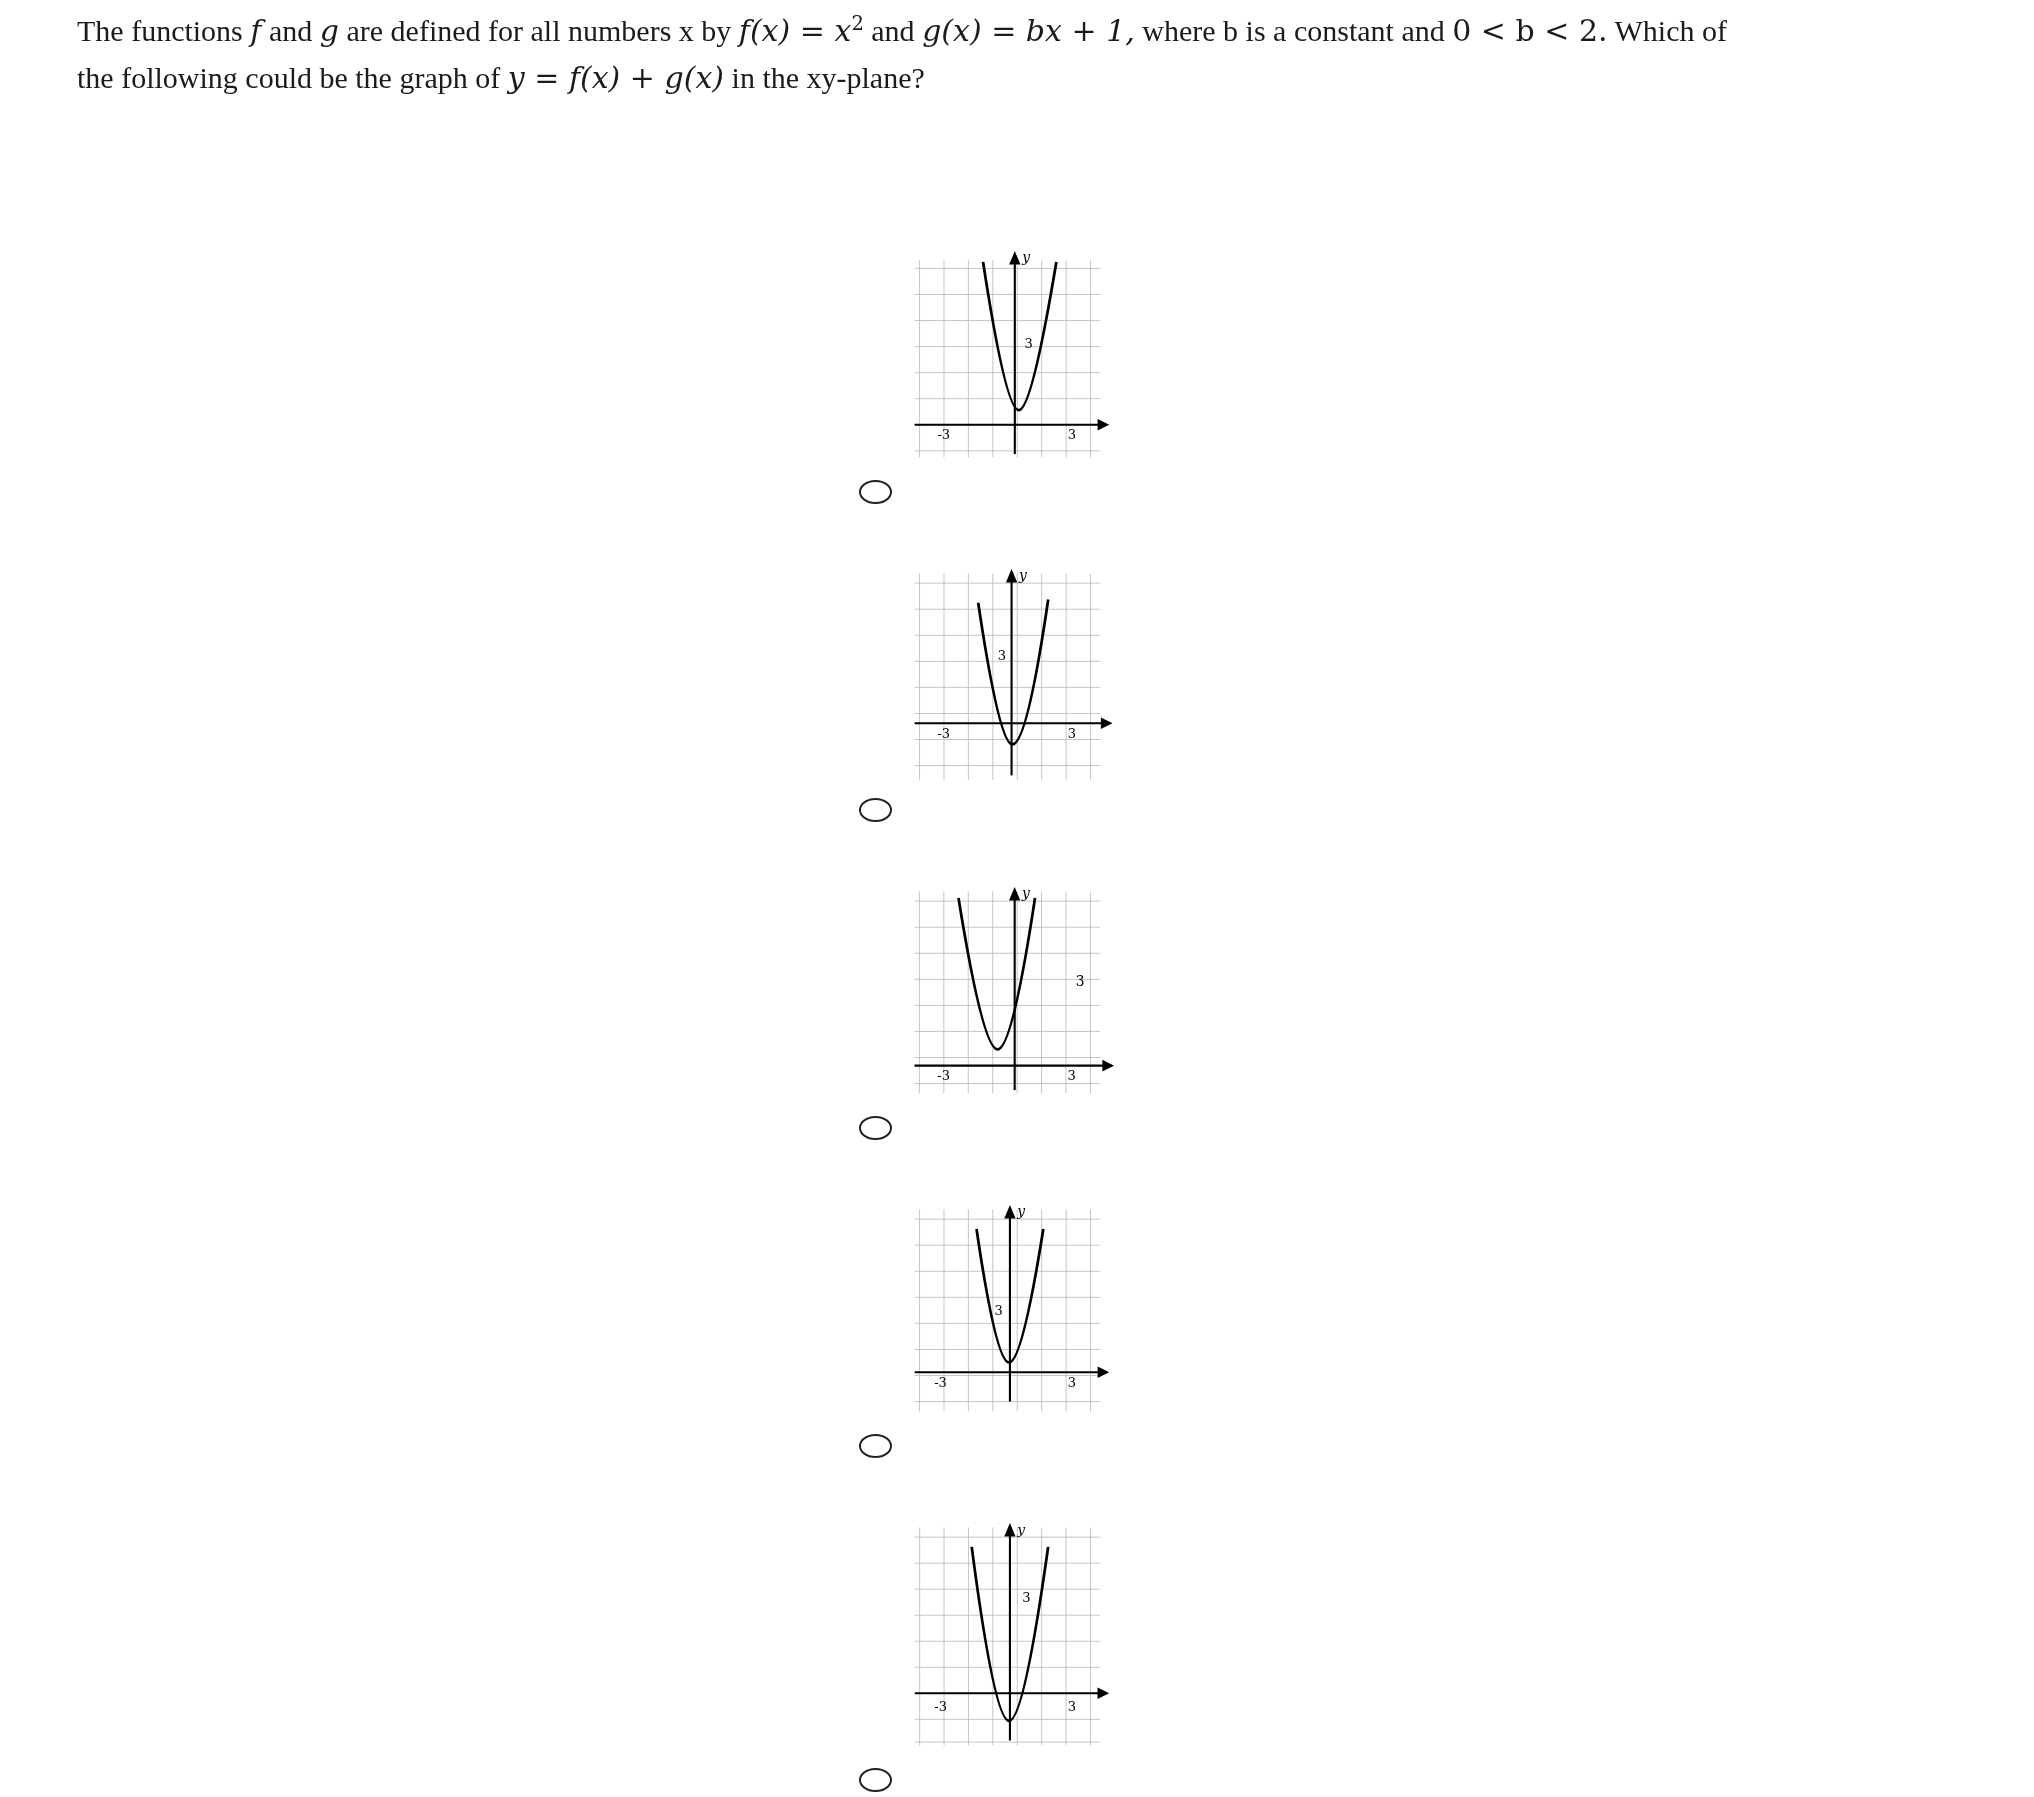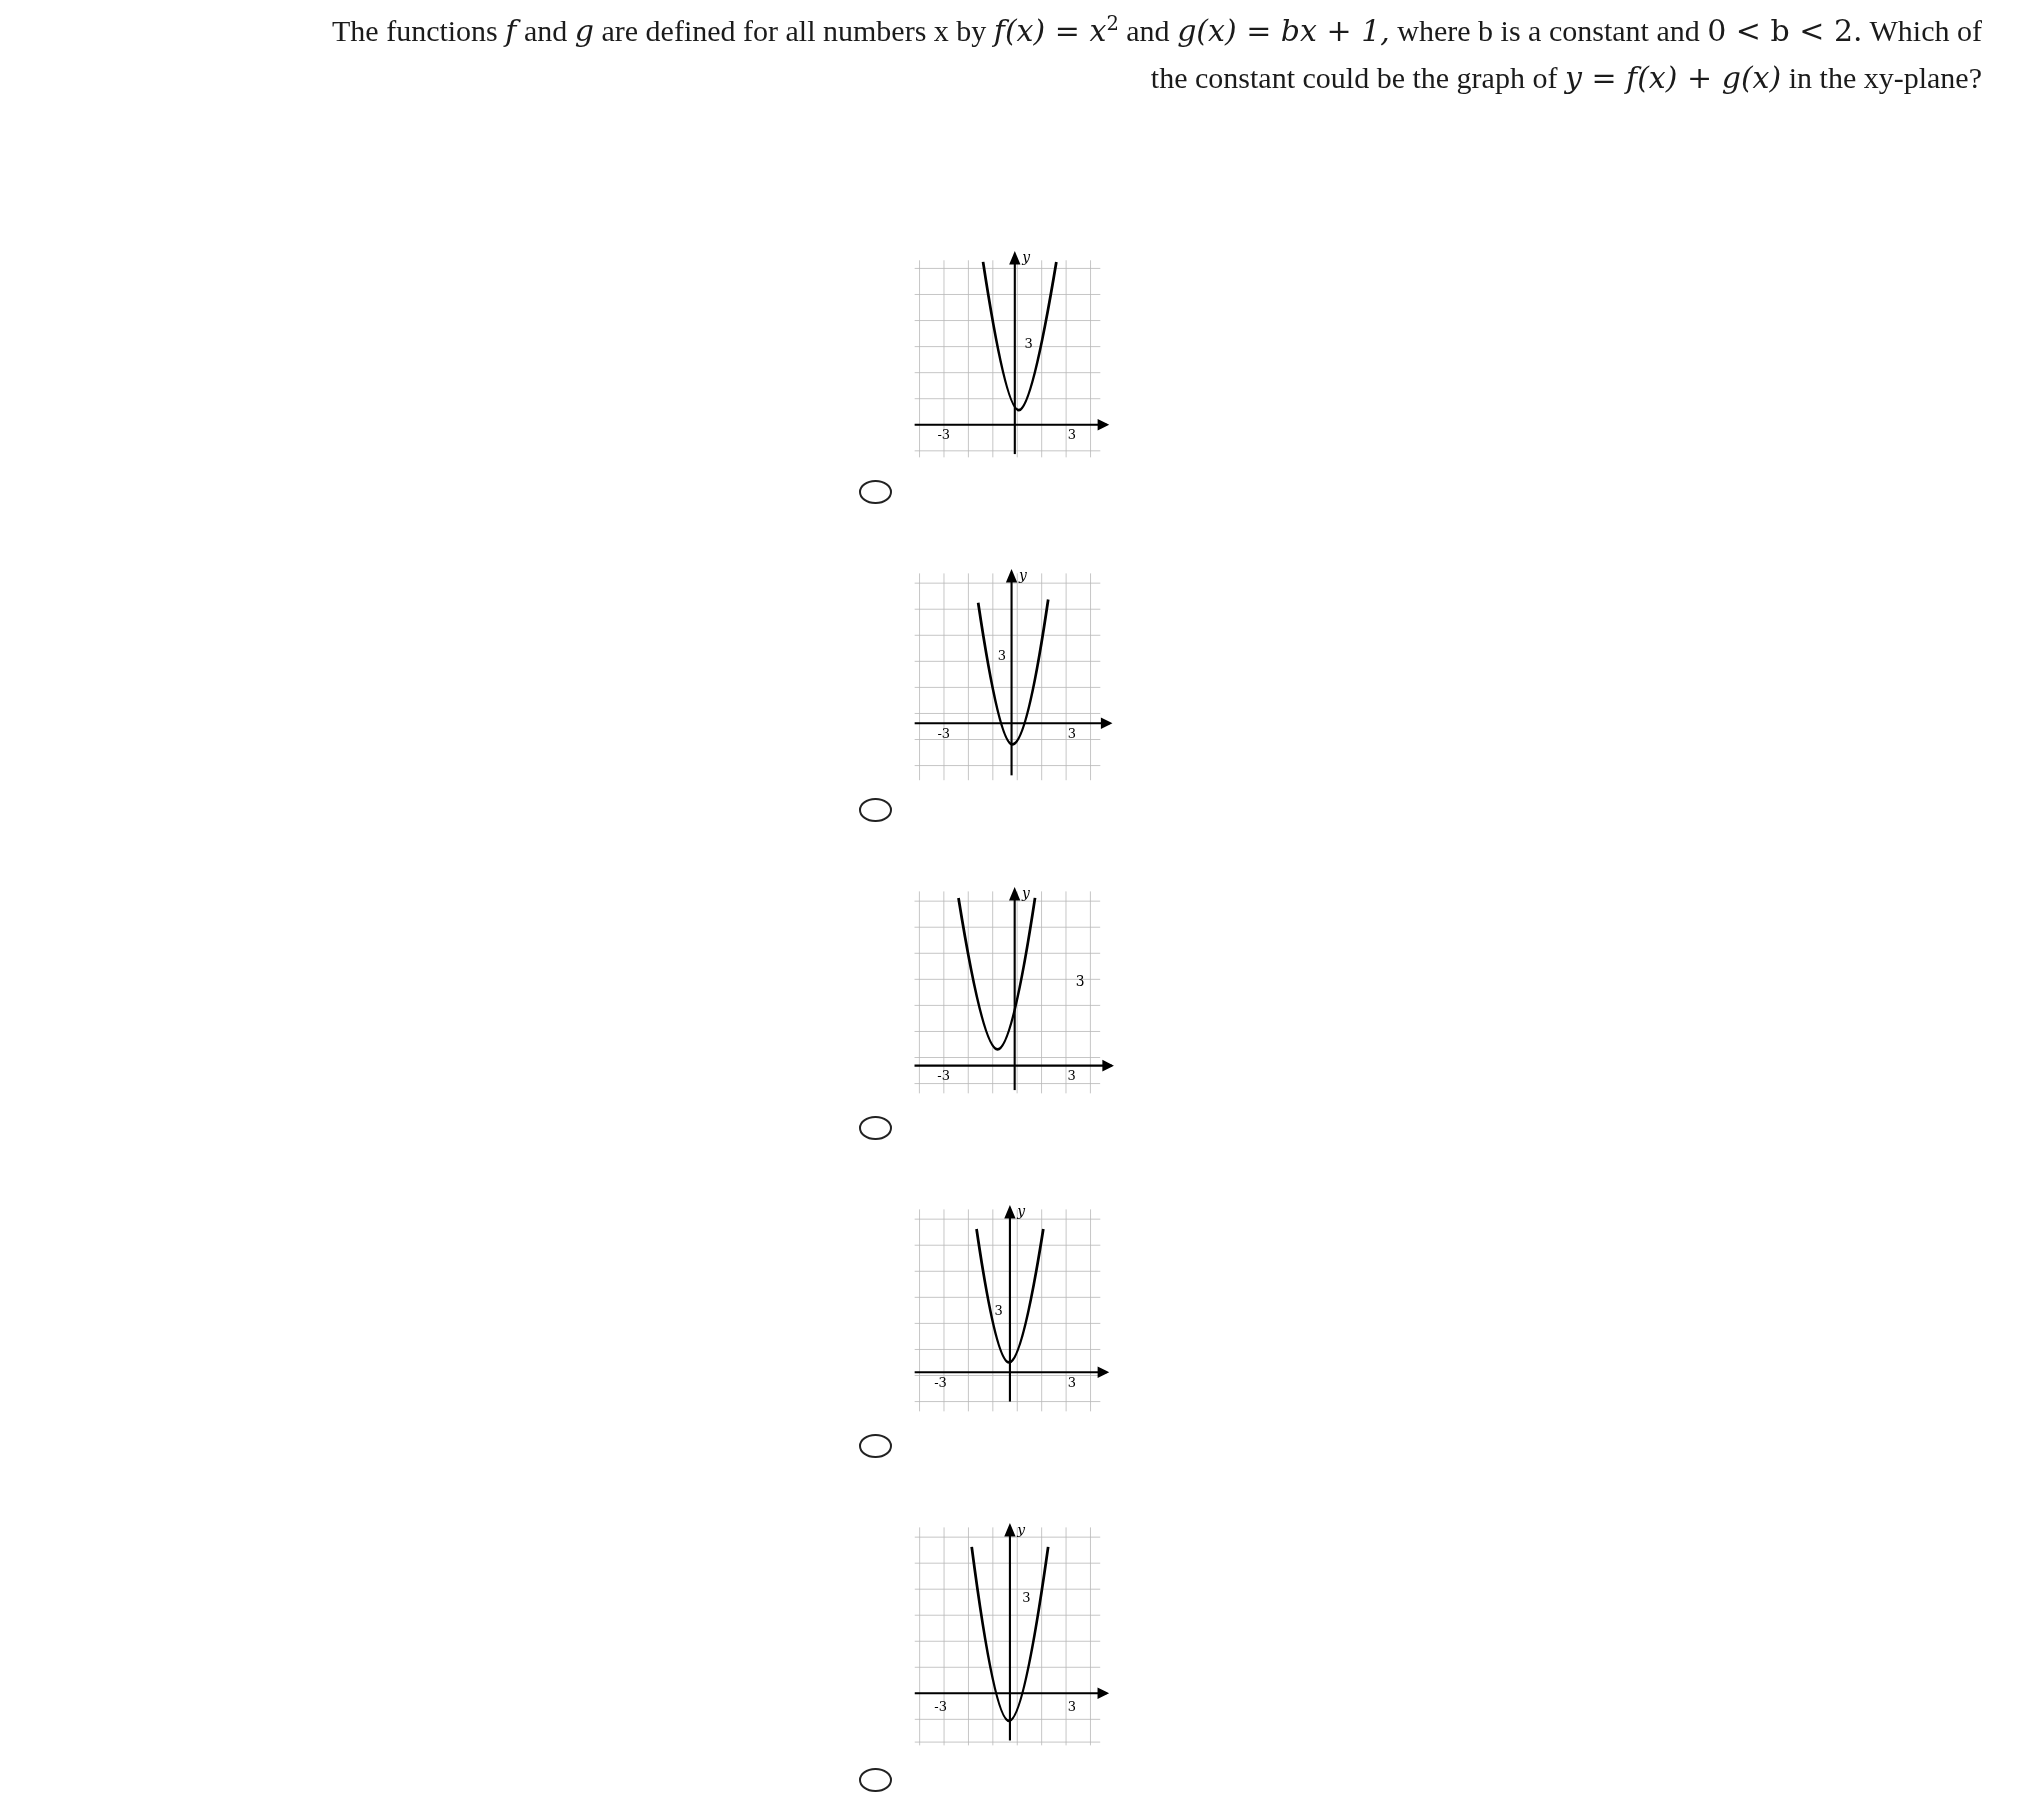--- a/index.html
+++ b/index.html
@@ -16,21 +16,20 @@
     overflow: hidden;
   }
   .question-block {
     position: absolute;
     left: 77px;
     top: 8.1px;
     width: 1905px;
     font-size: 30px;
     line-height: 1.55;
     color: #1b1b1b;
-    text-align: right;
   }
   .math {
     font-family: "DejaVu Serif", serif;
     font-style: italic;
   }
   .math-up {
     font-family: "DejaVu Serif", serif;
     font-style: normal;
   }
   sup {
@@ -74,21 +73,21 @@
   .r2 { top: 236px; }
   .r3 { top: 236px; }
   .r4 { top: 252px; }
 </style>
 </head>
 <body>
 
 <div class="question-block">
   <span>The functions </span><span class="math">f</span><span> and </span><span class="math">g</span><span> are defined for all numbers x by </span><span class="math">f(x) = x</span><sup class="math-up">2</sup><span> and </span><span class="math">g(x) = bx + 1,</span><span> where b is a constant and </span><span class="math-up">0 &lt; b &lt; 2.</span><span> Which of</span>
   <br>
-  <span>the constant could be the graph of </span><span class="math">y = f(x) + g(x)</span><span> in the xy-plane?</span>
+  <span>the following could be the graph of </span><span class="math">y = f(x) + g(x)</span><span> in the xy-plane?</span>
 </div>
 
 <div class="choices">
 
   <div class="choice-row">
     <div class="radio r0"></div>
     <div class="graph-wrap">
       <svg width="212" height="228" viewBox="0 0 260 280" xmlns="http://www.w3.org/2000/svg">
         <g stroke="#b9b9b9" stroke-width="1">
           <line x1="14" y1="20" x2="14" y2="262"></line>

